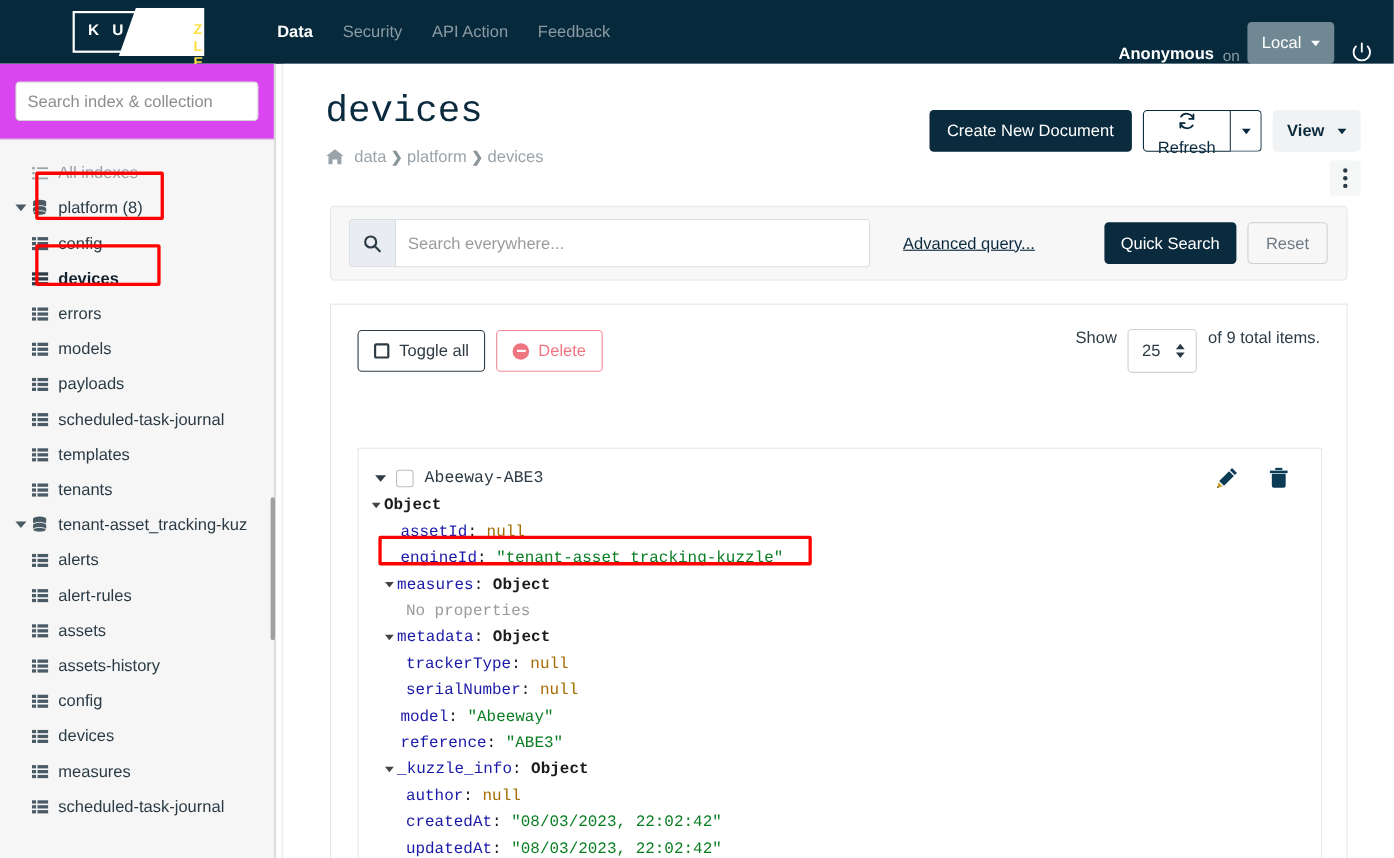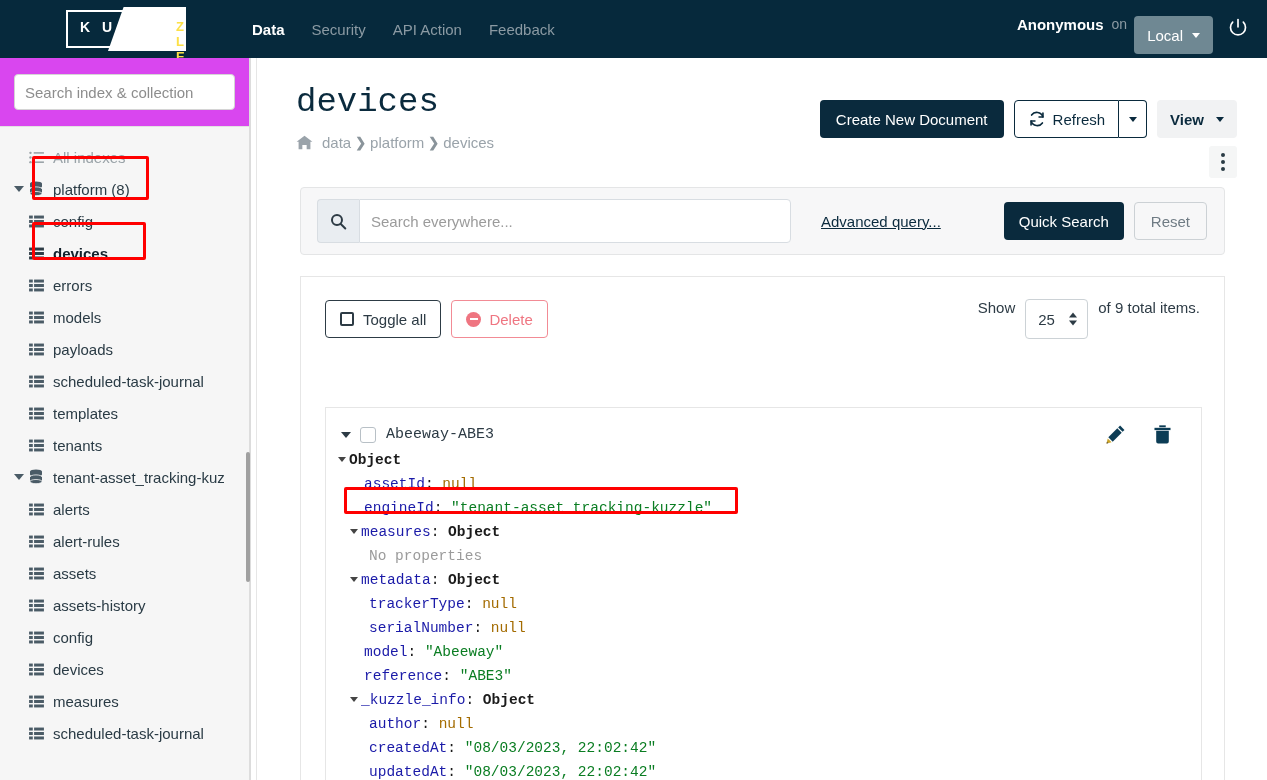--- a/index.html
+++ b/index.html
@@ -60,23 +60,23 @@
   .nav-link {
     color: #8b9aa3;
     font-size: 15px;
     cursor: pointer;
     white-space: nowrap;
   }
   .nav-link.active { color: #ffffff; font-weight: bold; }
 
   .nav-right {
     position: absolute;
-    right: 12px; top: 16px;
+    right: 12px; top: 0;
     height: 58px;
-    display: flex; align-items: flex-start;
+    display: flex; align-items: flex-end;
     gap: 0px;
   }
   .user-name { color: #ffffff; font-size: 15px; font-weight: bold; }
   .user-on   { color: #8b9aa3; font-size: 14px; margin: 0 7px 0 8px; }
   .env-btn {
     background: #6f8893;
     color: #ffffff;
     border: none;
     border-radius: 4px;
     height: 38px;
@@ -237,20 +237,21 @@
     background: #ffffff;
     color: #0a2a3d;
     border: 1px solid #0a2a3d;
     border-radius: 4px 0 0 4px;
     height: 38px;
     padding: 0 13px;
     font-size: 15px;
     display: flex; align-items: center; gap: 7px;
     cursor: pointer;
     font-family: "Liberation Sans", sans-serif;
+    flex-direction: column;
   }
   .btn-outline-caret {
     background: #ffffff;
     border: 1px solid #0a2a3d;
     border-left: none;
     border-radius: 0 4px 4px 0;
     width: 28px;
     display: flex; align-items: center; justify-content: center;
     cursor: pointer;
     color: #0a2a3d;

